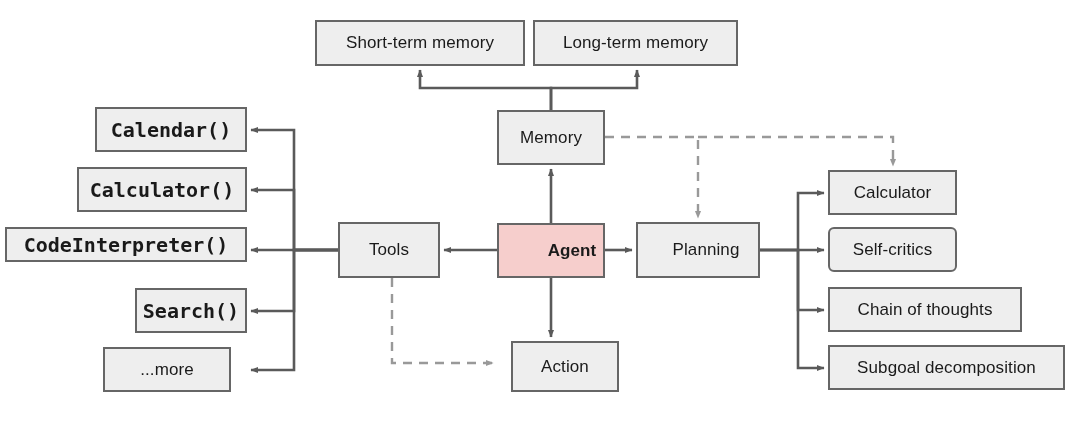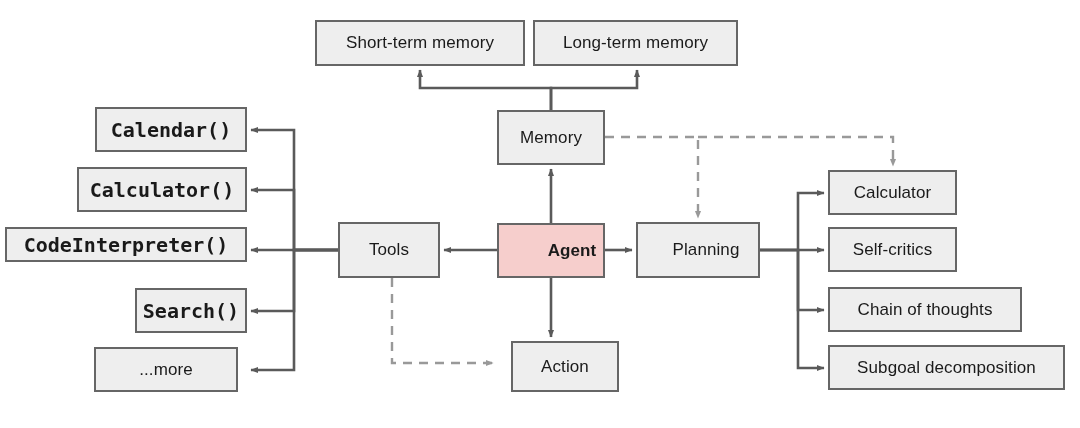--- a/index.html
+++ b/index.html
@@ -135,29 +135,29 @@
 </div>
 
 <div class="node mono" style="left:5px; top:227px; width:242px; height:35px;">
   <span>CodeInterpreter()</span>
 </div>
 
 <div class="node mono" style="left:135px; top:288px; width:112px; height:45px;">
   <span>Search()</span>
 </div>
 
-<div class="node" style="left:94px; top:347px; width:144px; height:45px;">
+<div class="node" style="left:103px; top:347px; width:128px; height:45px;">
   <span>...more</span>
 </div>
 
 <div class="node" style="left:828px; top:170px; width:129px; height:45px;">
   <span>Calculator</span>
 </div>
 
-<div class="node" style="left:828px; top:227px; width:129px; height:45px;">
+<div class="node" style="left:828px; top:227px; width:129px; height:45px;border-radius:6px;">
   <span>Self-critics</span>
 </div>
 
 <div class="node" style="left:828px; top:287px; width:194px; height:45px;">
   <span>Chain of thoughts</span>
 </div>
 
 <div class="node" style="left:828px; top:345px; width:237px; height:45px;">
   <span>Subgoal decomposition</span>
 </div>

